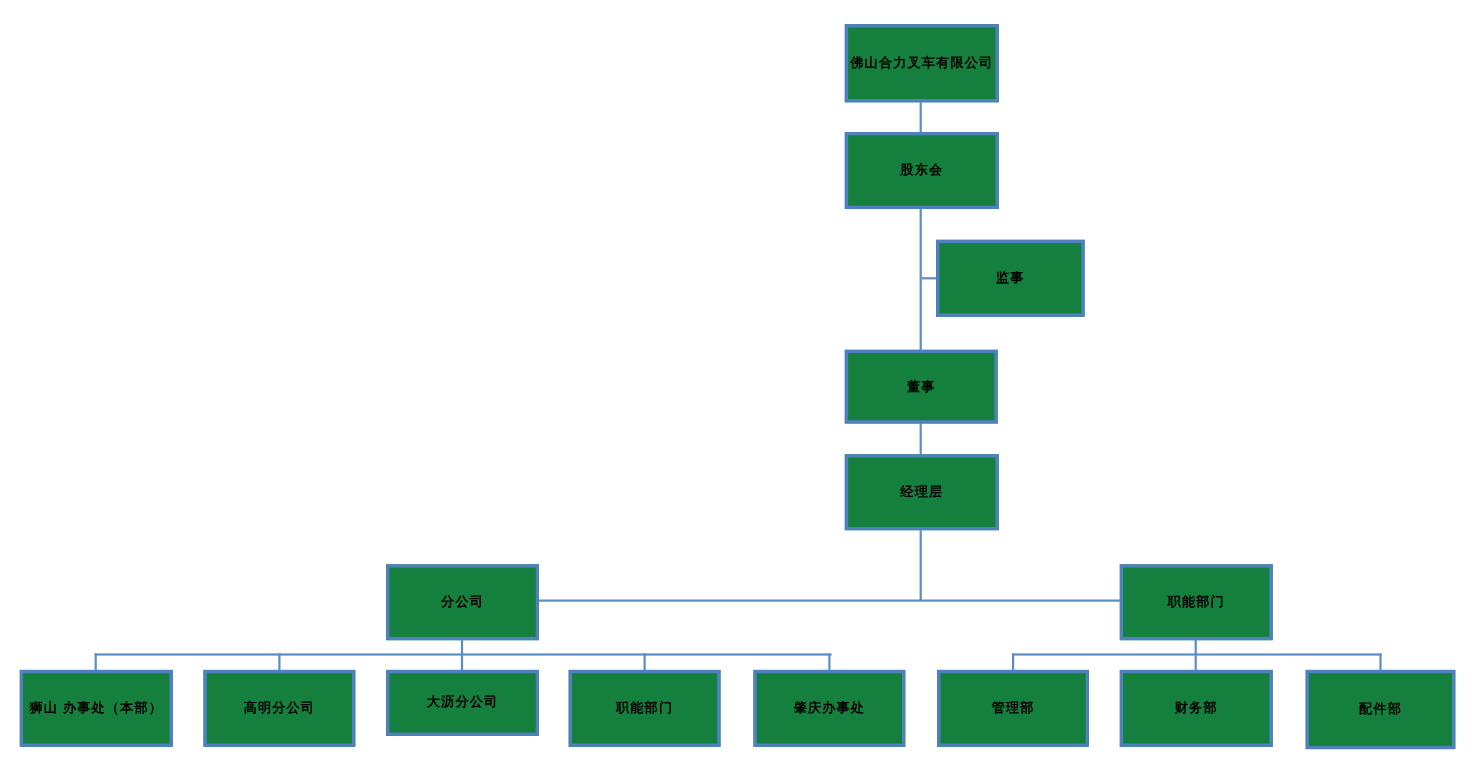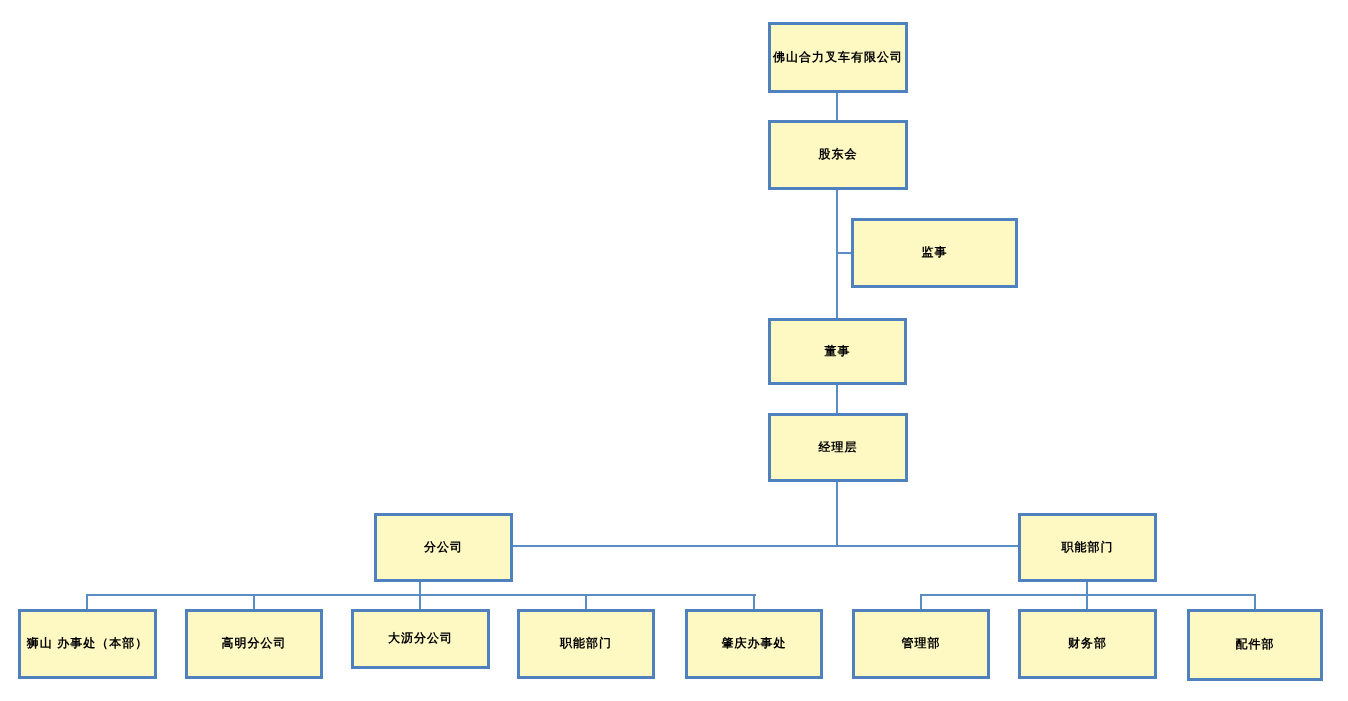--- a/index.html
+++ b/index.html
@@ -12,21 +12,21 @@
     width: 1348px;
     height: 701px;
     background: #ffffff;
     overflow: hidden;
     font-family: "Liberation Sans", "DejaVu Sans", sans-serif;
   }
   .org-box {
     position: absolute;
     box-sizing: border-box;
     border: 3px solid var(--box-border, #4E81BD);
-    background: #fef9c3;
+    background: #15803d;
     display: flex;
     align-items: center;
     justify-content: center;
     text-align: center;
     z-index: 2;
   }
   .org-box span {
     font-size: 12px;
     font-weight: bold;
     color: #000000;
@@ -59,30 +59,30 @@
     <div class="connector" style="left: 1086px; top: 582px; width: 2px; height: 27px;"></div>
     <div class="connector" style="left: 920px; top: 594px; width: 336px; height: 2px;"></div>
     <div class="connector" style="left: 920px; top: 594px; width: 2px; height: 15px;"></div>
     <div class="connector" style="left: 1254px; top: 594px; width: 2px; height: 15px;"></div>
     <div class="org-box" style="left: 768px; top: 22px; width: 140px; height: 71px;">
       <span>佛山合力叉车有限公司</span>
     </div>
     <div class="org-box" style="left: 768px; top: 120px; width: 140px; height: 70px;">
       <span>股东会</span>
     </div>
-    <div class="org-box" style="left: 851px; top: 218px; width: 167px; height: 70px;">
+    <div class="org-box" style="left: 851px; top: 218px; width: 135px; height: 70px;">
       <span>监事</span>
     </div>
     <div class="org-box" style="left: 768px; top: 318px; width: 139px; height: 67px;">
       <span>董事</span>
     </div>
     <div class="org-box" style="left: 768px; top: 413px; width: 140px; height: 69px;">
       <span>经理层</span>
     </div>
-    <div class="org-box" style="left: 351px; top: 513px; width: 139px; height: 69px; margin-left: 23px;">
+    <div class="org-box" style="left: 351px; top: 513px; width: 139px; height: 69px;">
       <span>分公司</span>
     </div>
     <div class="org-box" style="left: 1018px; top: 513px; width: 139px; height: 69px;">
       <span>职能部门</span>
     </div>
     <div class="org-box" style="left: 18px; top: 609px; width: 139px; height: 70px;">
       <span>狮山 办事处（本部）</span>
     </div>
     <div class="org-box" style="left: 185px; top: 609px; width: 138px; height: 70px;">
       <span>高明分公司</span>

